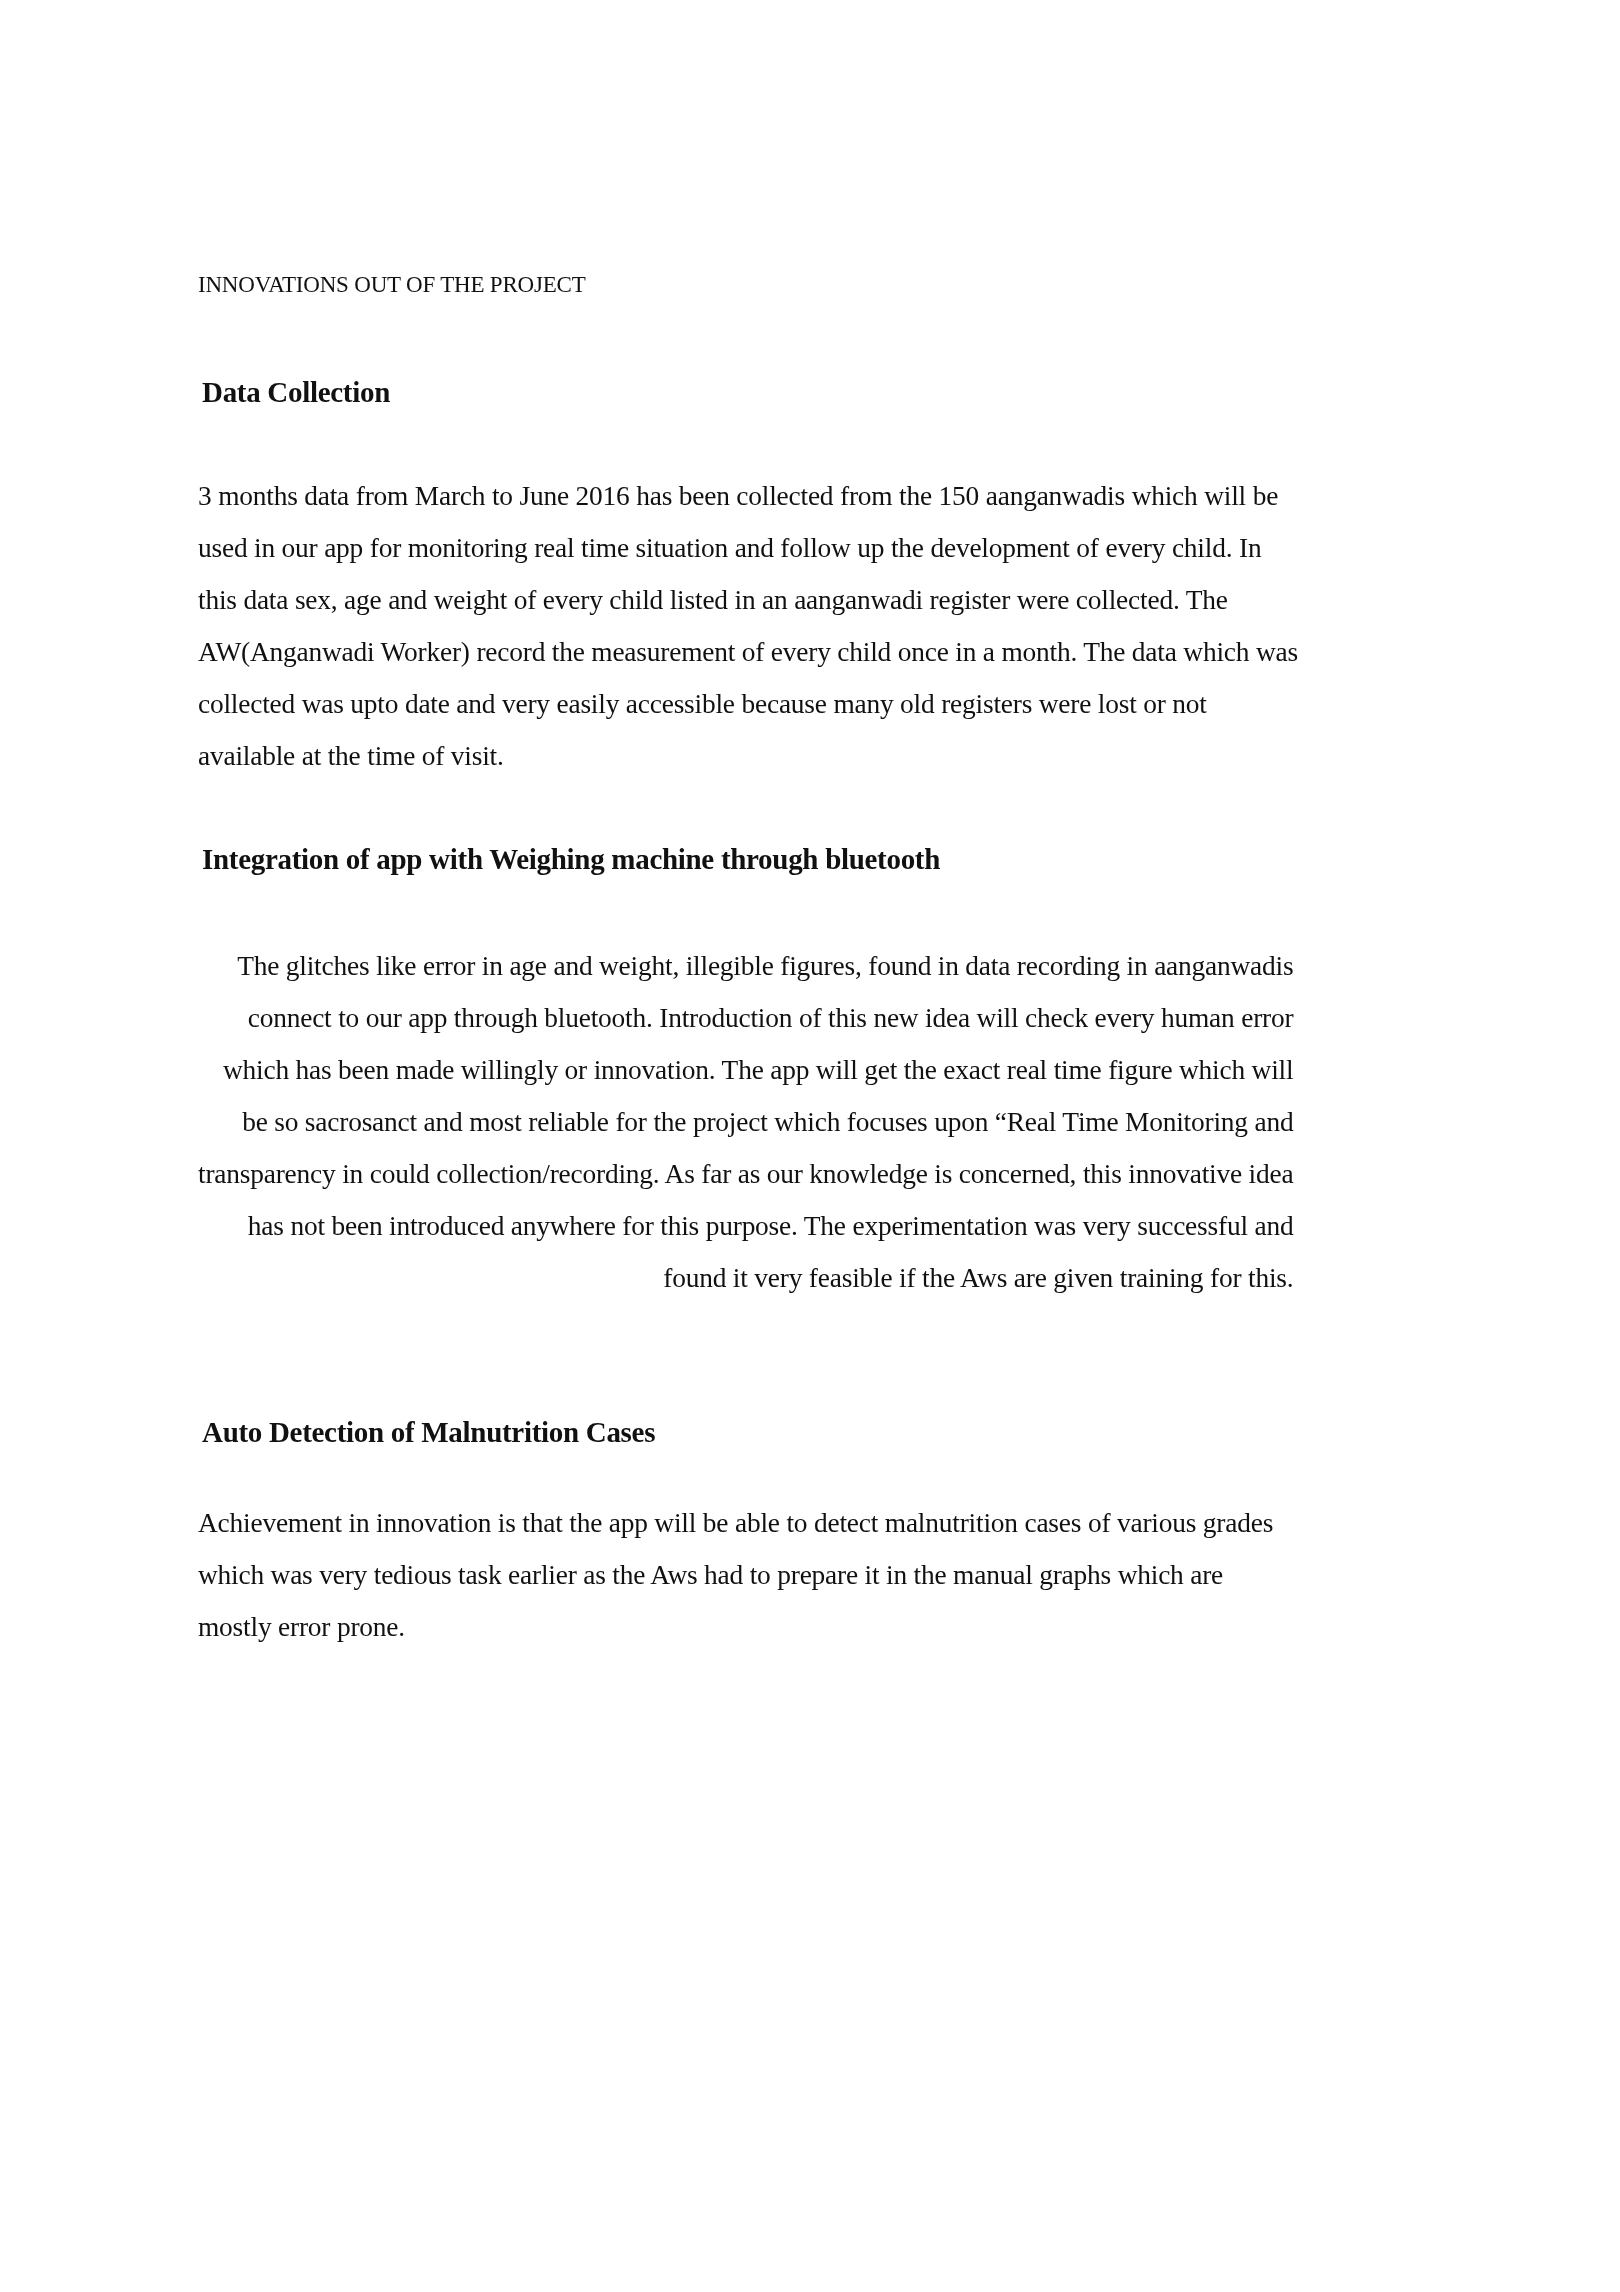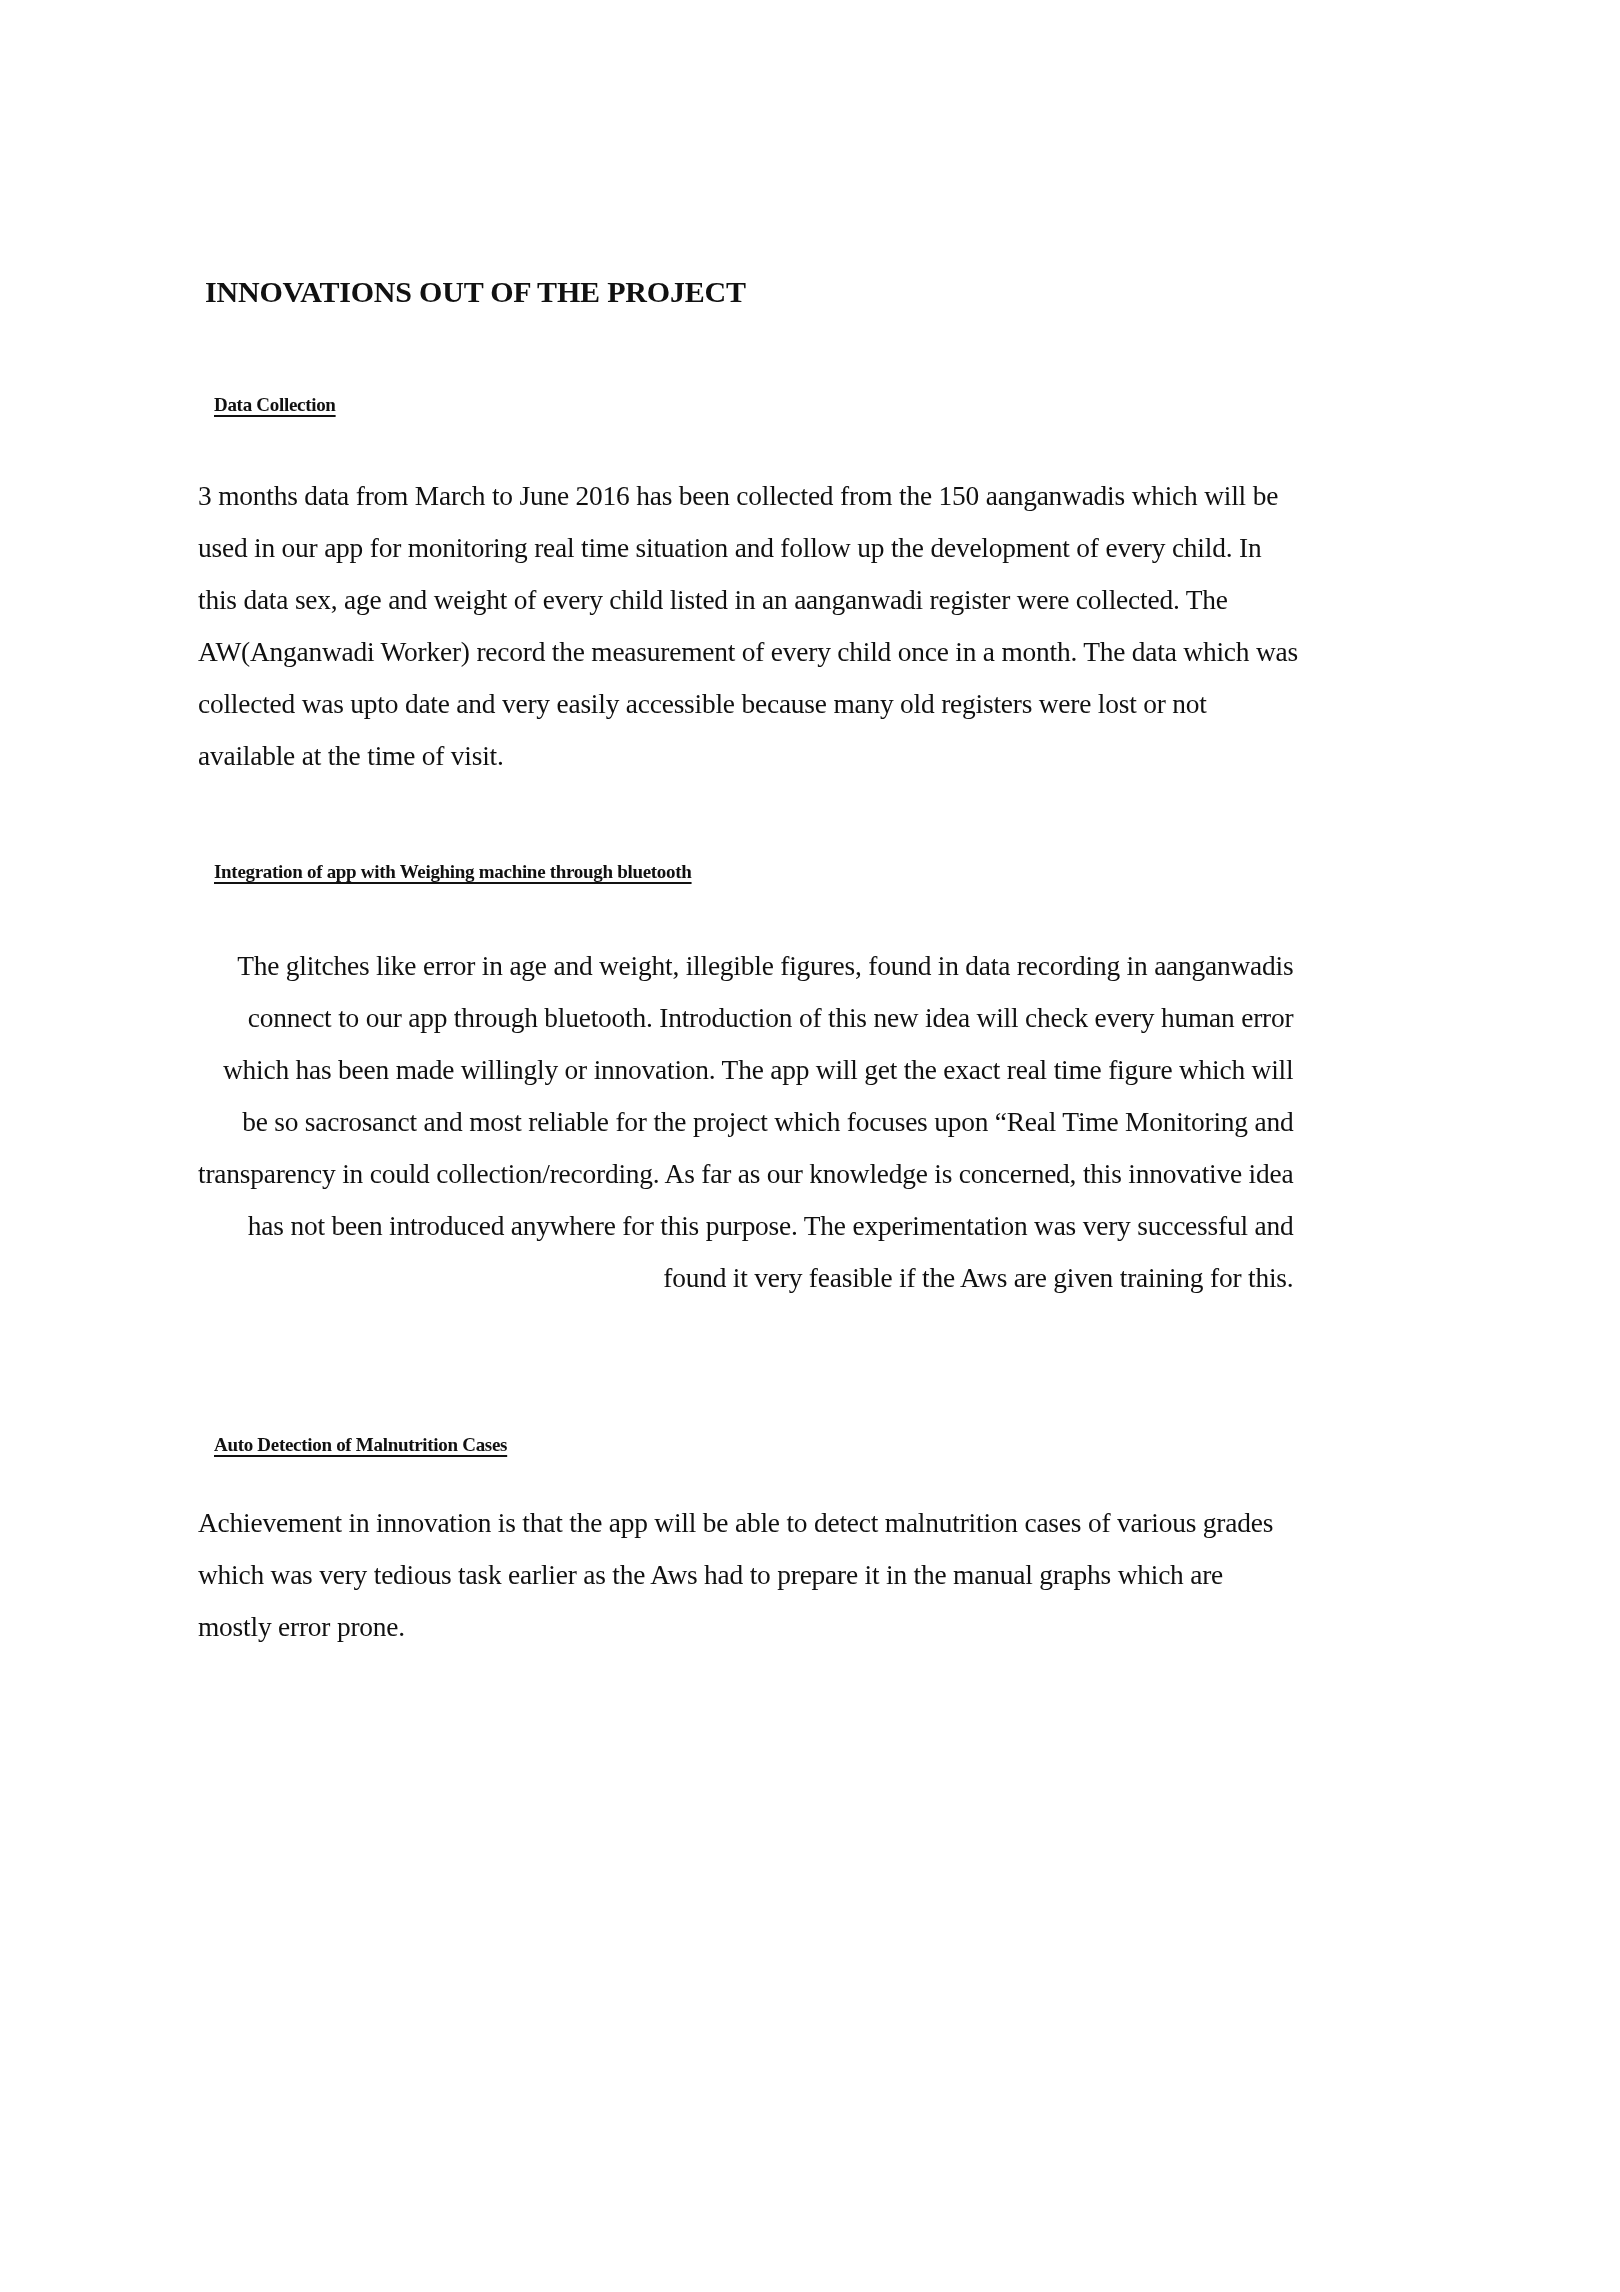--- a/index.html
+++ b/index.html
@@ -15,34 +15,33 @@
       font-family: "Liberation Serif", "DejaVu Serif", serif;
       color: #111111;
     }
     .page {
       position: absolute;
       left: 198px;
       top: 265px;
       width: 1274px;
     }
     .doc-title {
-      font-size: 30px;
+      font-size: 23px;
       line-height: 39px;
-      margin: 7px;
-      font-weight: bold;
+      margin: 0;
+      font-weight: normal;
       letter-spacing: -0.2px;
     }
     .section-heading {
-      font-size: 19px;
+      font-size: 29px;
       line-height: 39px;
       font-weight: bold;
-      text-decoration: underline;
       text-underline-offset: 3.9px;
       text-decoration-thickness: 2px;
-      margin: 16px;
+      margin: 4px;
       letter-spacing: -0.3px;
     }
     .para {
       font-size: 27.4px;
       line-height: 52px;
       margin: 0;
       letter-spacing: -0.2px;
     }
     .line {
       display: block;

